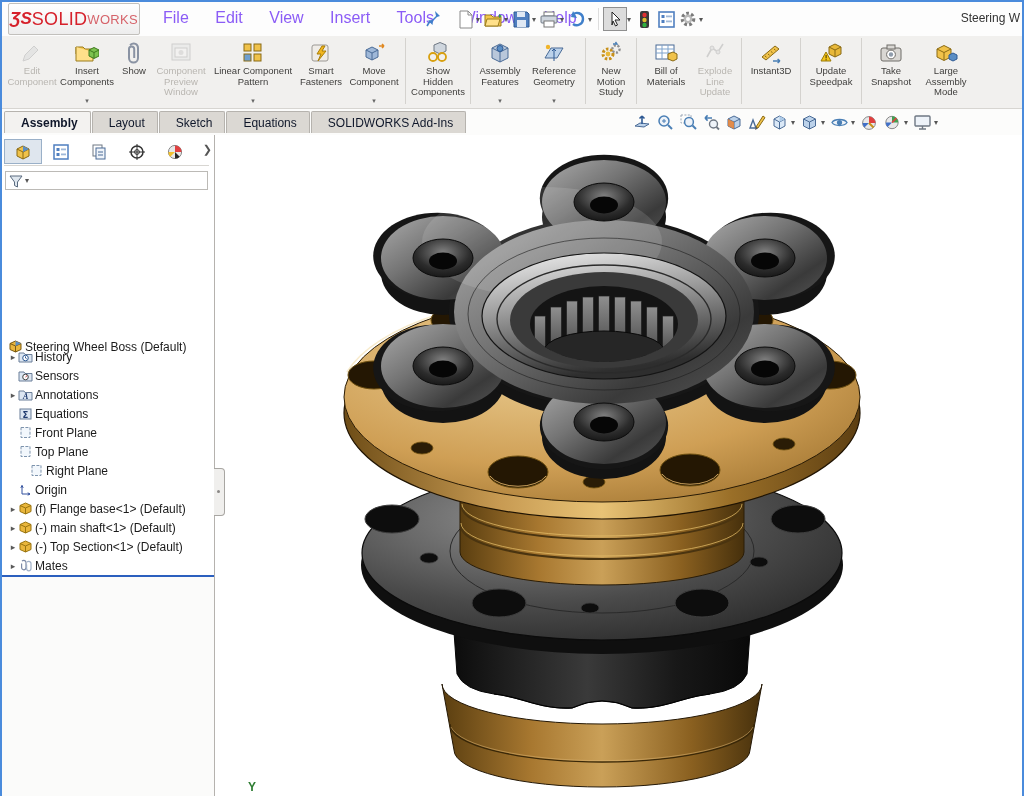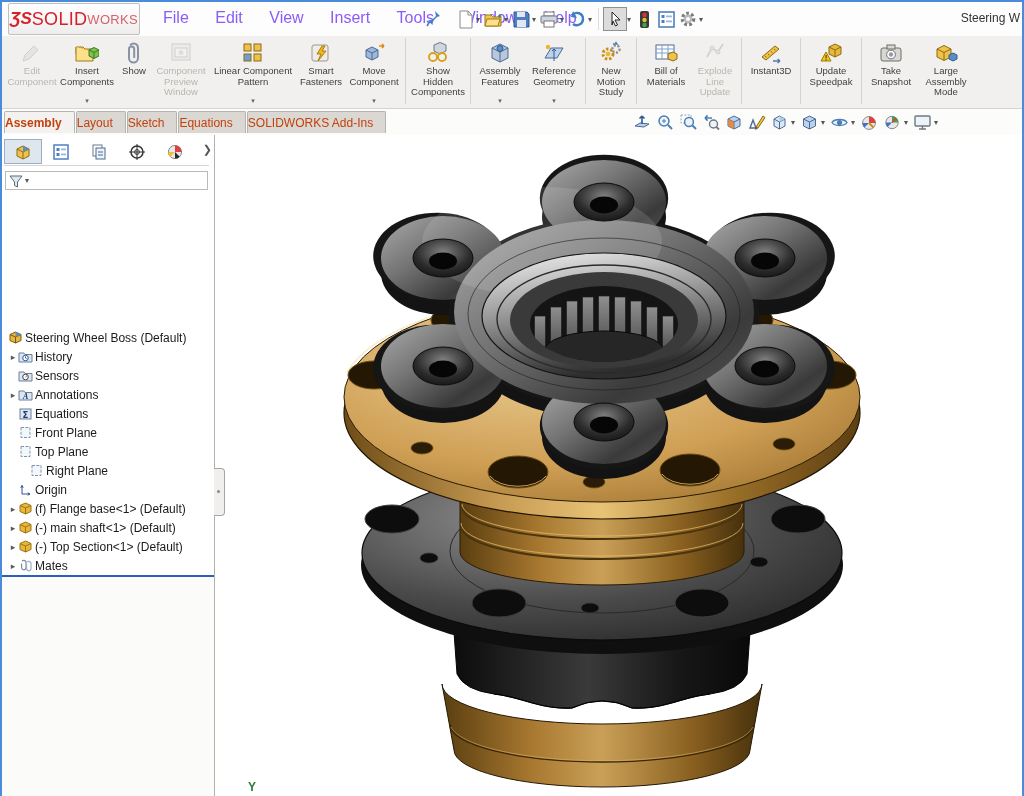--- a/index.html
+++ b/index.html
@@ -26,21 +26,21 @@
      display:flex;align-items:flex-start;padding:2px 0 0 4px;box-sizing:border-box;}
   .rbtn{position:relative;height:68px;display:flex;flex-direction:column;align-items:center;
      font-size:9.5px;line-height:10.5px;color:#3f3e3c;text-align:center;padding-top:2px;box-sizing:border-box;border:1px solid transparent;}
   .rbtn .rlbl{margin-top:1px;}
   .rbtn.disabled{color:#b9b6b1;}
   .rbtn.disabled svg{filter:grayscale(1) opacity(.45);}
   .rbtn .dd{position:absolute;bottom:-1px;font-size:7px;color:#666;}
   .rsep{width:1px;height:66px;background:#d4d2ce;margin:0 3px;flex:none;}
   
   #tabrow{position:absolute;left:0;top:107px;width:100%;height:26px;background:#fcfcfb;}
-  .tab{display:inline-block;padding:4px 12px 3px 0;font-size:12px;color:#c2410c;background:#dbd8d3;
+  .tab{display:inline-block;padding:4px 12px 3px 16px;font-size:12px;color:#0f172a;background:#dbd8d3;
        border:1px solid #b6b3ae;border-bottom:none;border-radius:2px 2px 0 0;margin-right:1px;}
   .tab.active{background:#f3f2f0;font-weight:bold;}
   #tabs{position:absolute;left:2px;top:2px;white-space:nowrap;}
   #headsup{position:absolute;left:628px;top:2px;display:flex;align-items:center;}
   .hic{width:23px;height:22px;display:flex;align-items:center;justify-content:center;}
   .hdd{font-size:8px;color:#555;margin:0 3px 0 0;}
   
   #panel{position:absolute;left:0;top:133px;width:213px;bottom:0;background:#ffffff;border-right:1px solid #b5b2ae;box-sizing:border-box;}
   #paneltabs{position:absolute;left:2px;top:4px;width:205px;height:26px;border-bottom:1px solid #d8d6d2;display:flex;}
   .ptab{width:38px;height:25px;display:flex;align-items:center;justify-content:center;}
@@ -484,21 +484,21 @@
     </div>
     <span id="pchevron">❯</span>
 
     <div id="filterbox">
       <svg width="14" height="14" viewBox="0 0 14 14">
           <path d="M1 2h12L8.5 8v5l-3-1.5V8z" fill="#dfe7ef" stroke="#5a6b7f"></path>
         </svg>
       <span class="fdd">▾</span>
     </div>
 
-    <div class="trow" style="left:6px;top:193px">
+    <div class="trow" style="left:6px;top:202px">
       <span class="ticon">
           <svg width="15" height="15" viewBox="0 0 15 15">
             <path d="M2 4.5L7.5 2 13 4.5v6L7.5 13 2 10.5z" fill="#e9b63c" stroke="#7a5a10"></path>
             <path d="M2 4.5l5.5 2.5L13 4.5M7.5 7v6" fill="none" stroke="#7a5a10"></path>
             <path d="M7.5 2v5L13 4.5z" fill="#5b8ec4"></path>
           </svg>
         </span>
       <span>Steering Wheel Boss  (Default)</span>
     </div>
     <div class="trow" style="left:6px;top:212px">

